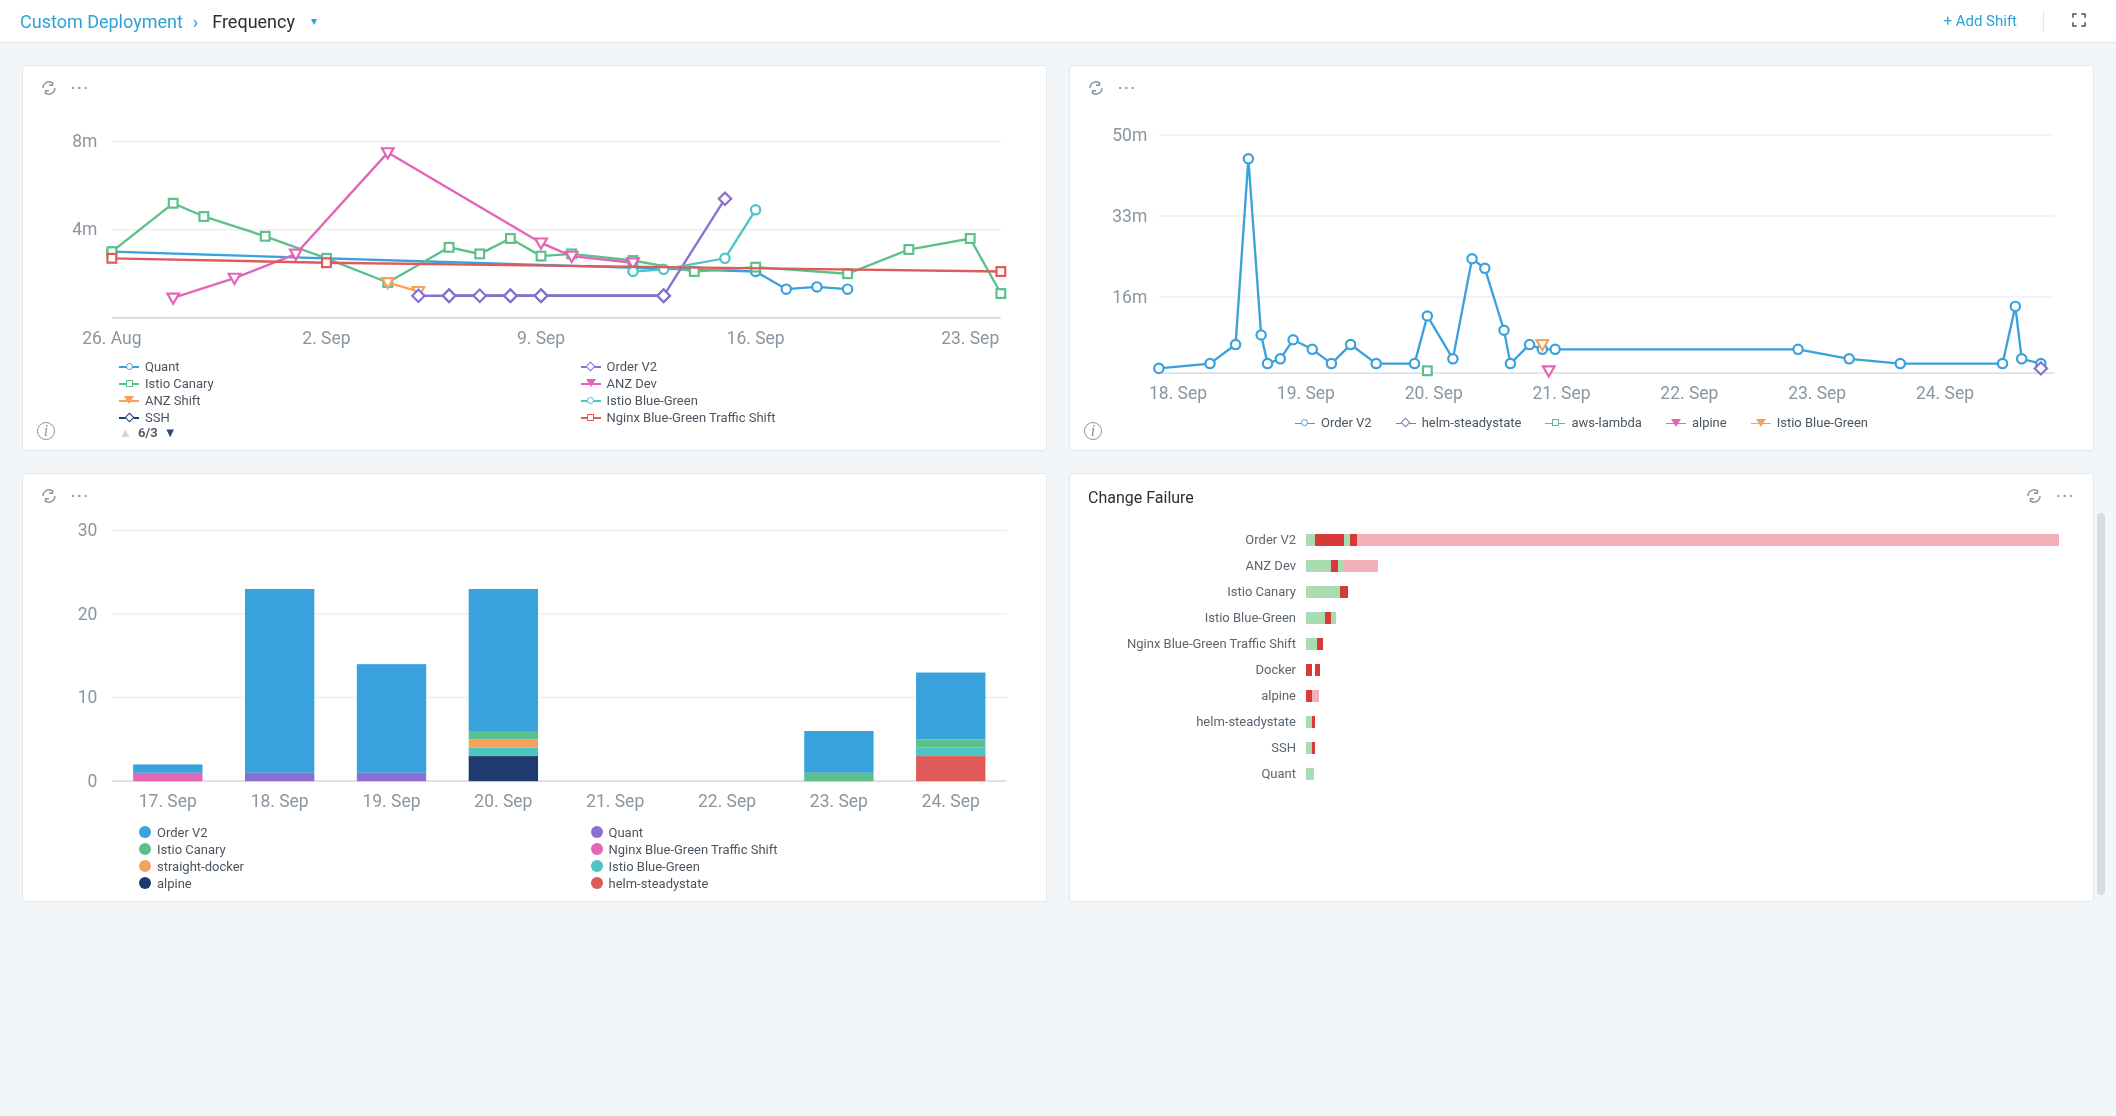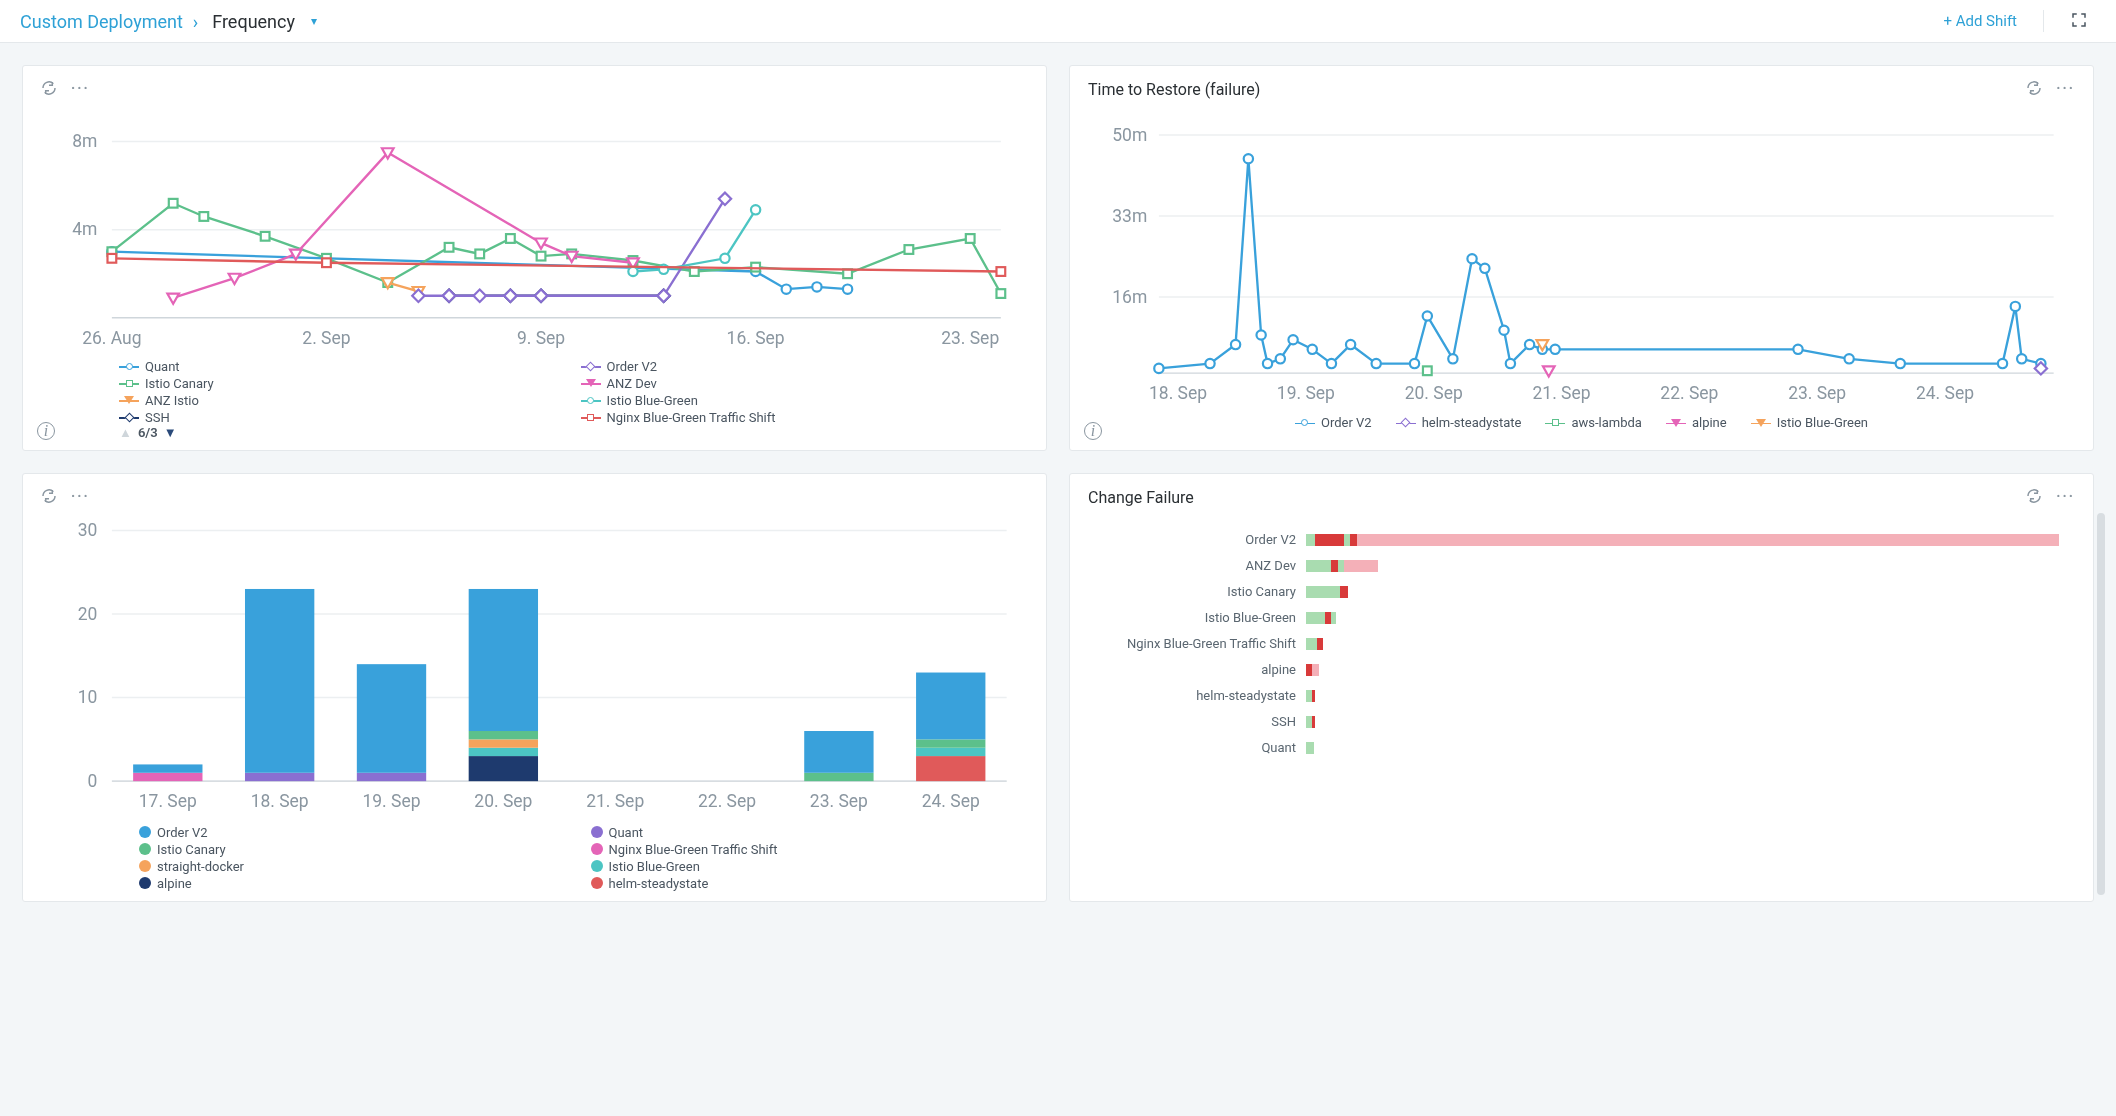--- a/index.html
+++ b/index.html
@@ -279,21 +279,21 @@
           <div class="legend-item">
             <span class="lg-line" style="color: rgb(228, 100, 183);">
               <span class="pt tri-down"></span>
             </span>
             <span>ANZ Dev</span>
           </div>
           <div class="legend-item">
             <span class="lg-line" style="color: rgb(245, 163, 92);">
               <span class="pt tri-down"></span>
             </span>
-            <span>ANZ Istio</span>
+            <span>ANZ Shift</span>
           </div>
           <div class="legend-item">
             <span class="lg-line" style="color: rgb(76, 197, 195);">
               <span class="pt circle"></span>
             </span>
             <span>Istio Blue-Green</span>
           </div>
           <div class="legend-item">
             <span class="lg-line" style="color: rgb(30, 58, 110);">
               <span class="pt diamond"></span>
@@ -313,21 +313,20 @@
           <span>6/3</span>
           <span class="arr-down">▼</span>
         </div>
       </div>
     </div>
     <span class="info-icon">i</span>
   </div>
 
   <div class="card">
     <div class="card-header">
-      <div class="card-title">Time to Restore (failure)</div>
       <div class="card-actions">
         <span>
           <svg width="16" height="16" viewBox="0 0 24 24" fill="none" stroke="currentColor" stroke-width="2.2">
               <path d="M3 12a9 9 0 0 1 15.5-6.3M21 12a9 9 0 0 1-15.5 6.3M17 3v5h-5M7 21v-5h5"></path>
             </svg>
         </span>
         <span style="letter-spacing:2px;font-weight:700;">···</span>
       </div>
     </div>
     <div class="card-body">
@@ -551,20 +550,28 @@
             </div>
           </div>
           <div class="cf-row">
             <div class="cf-label">Nginx Blue-Green Traffic Shift</div>
             <div class="cf-bar">
               <div class="cf-seg" style="background: rgb(169, 220, 176); width: 1.5%;"></div>
               <div class="cf-seg" style="background: rgb(216, 58, 58); width: 0.75%;"></div>
             </div>
           </div>
           <div class="cf-row">
+            <div class="cf-label">Docker</div>
+            <div class="cf-bar">
+              <div class="cf-seg" style="background: rgb(216, 58, 58); width: 0.75%;"></div>
+              <div class="cf-seg" style="background: rgba(255, 255, 255, 0); width: 0.375%;"></div>
+              <div class="cf-seg" style="background: rgb(216, 58, 58); width: 0.75%;"></div>
+            </div>
+          </div>
+          <div class="cf-row">
             <div class="cf-label">alpine</div>
             <div class="cf-bar">
               <div class="cf-seg" style="background: rgb(216, 58, 58); width: 0.75%;"></div>
               <div class="cf-seg" style="background: rgb(244, 176, 184); width: 1%;"></div>
             </div>
           </div>
           <div class="cf-row">
             <div class="cf-label">helm-steadystate</div>
             <div class="cf-bar">
               <div class="cf-seg" style="background: rgb(169, 220, 176); width: 0.75%;"></div>

